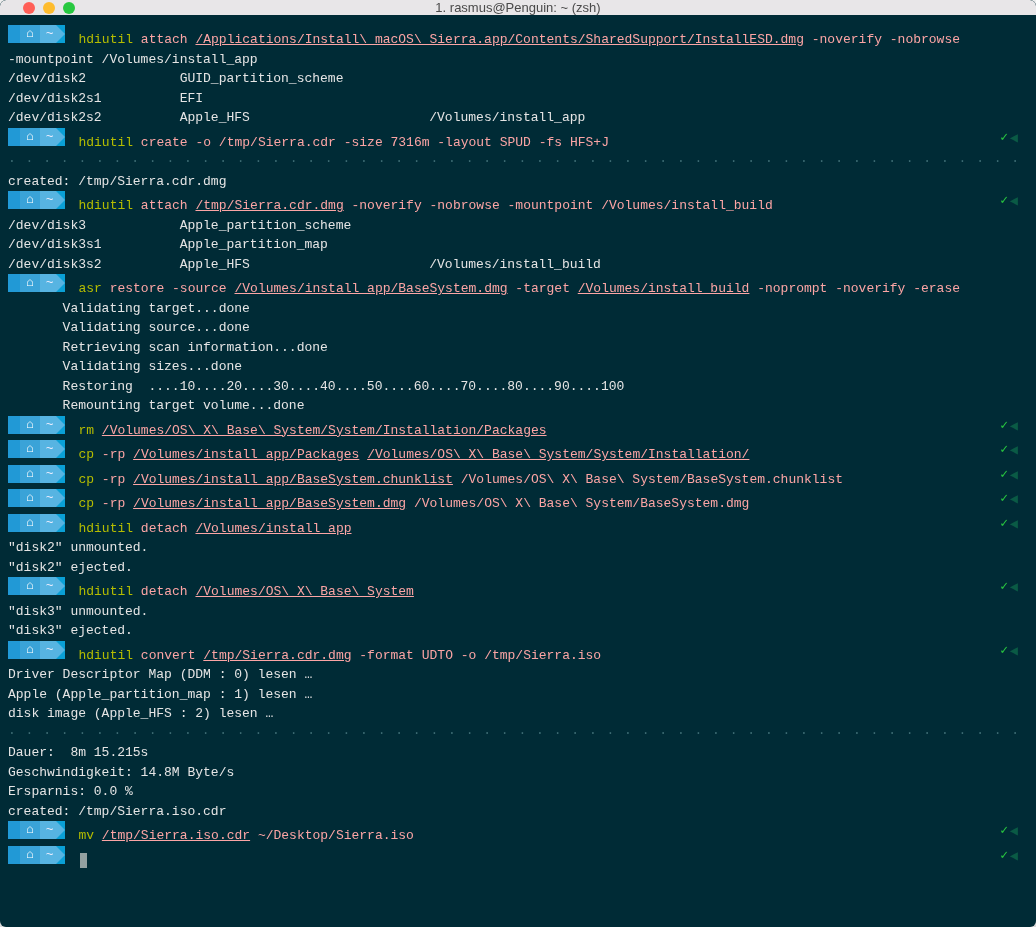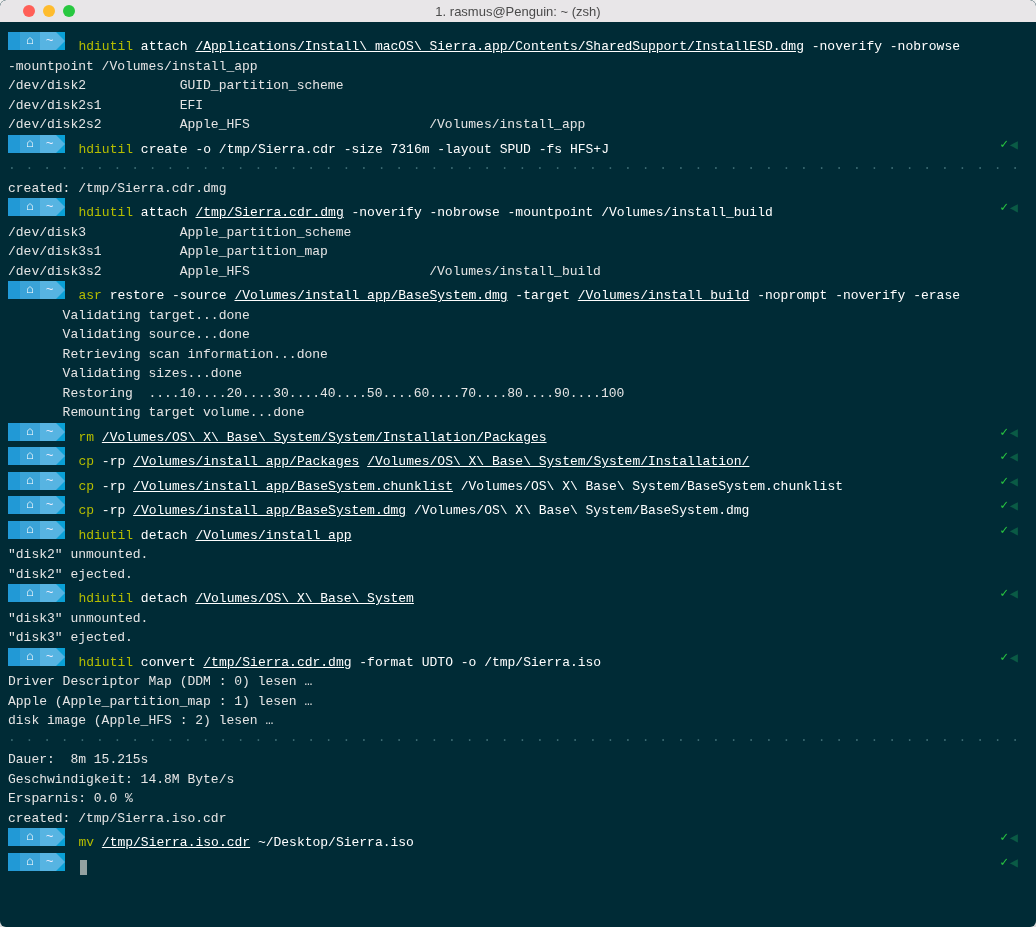--- a/index.html
+++ b/index.html
@@ -14,21 +14,21 @@
     height: 927px;
     margin: 0;
     background: #002b36;
     border-radius: 6px;
     overflow: hidden;
     box-shadow: 0 10px 40px rgba(0,0,0,0.4);
     display: flex;
     flex-direction: column;
   }
   .titlebar {
-    height: 22px;
+    height: 15px;
     background: #e8e6e8;
     display: flex;
     align-items: center;
     padding: 0 23px;
     border-top-left-radius: 6px;
     border-top-right-radius: 6px;
     position: relative;
   }
   .traffic-lights {
     display: flex;
@@ -88,21 +88,21 @@
   }
   .prompt::after {
     content: "";
     display: inline-block;
     width: 0; height: 0;
     border-top: 9px solid transparent;
     border-bottom: 9px solid transparent;
     border-left: 9px solid #57b4e2;
   }
   .cmd { color: #b5bd00; }
-  .arg { color: #ffffff; }
+  .arg { color: #fca5a5; }
   .ul { text-decoration: underline; margin-top: 41px; }
   .output { color: #e5e5e5; }
   .check {
     color: #28c840;
     position: absolute;
     right: 20px;
   }
   .check-bg {
     position: absolute;
     right: 10px;

